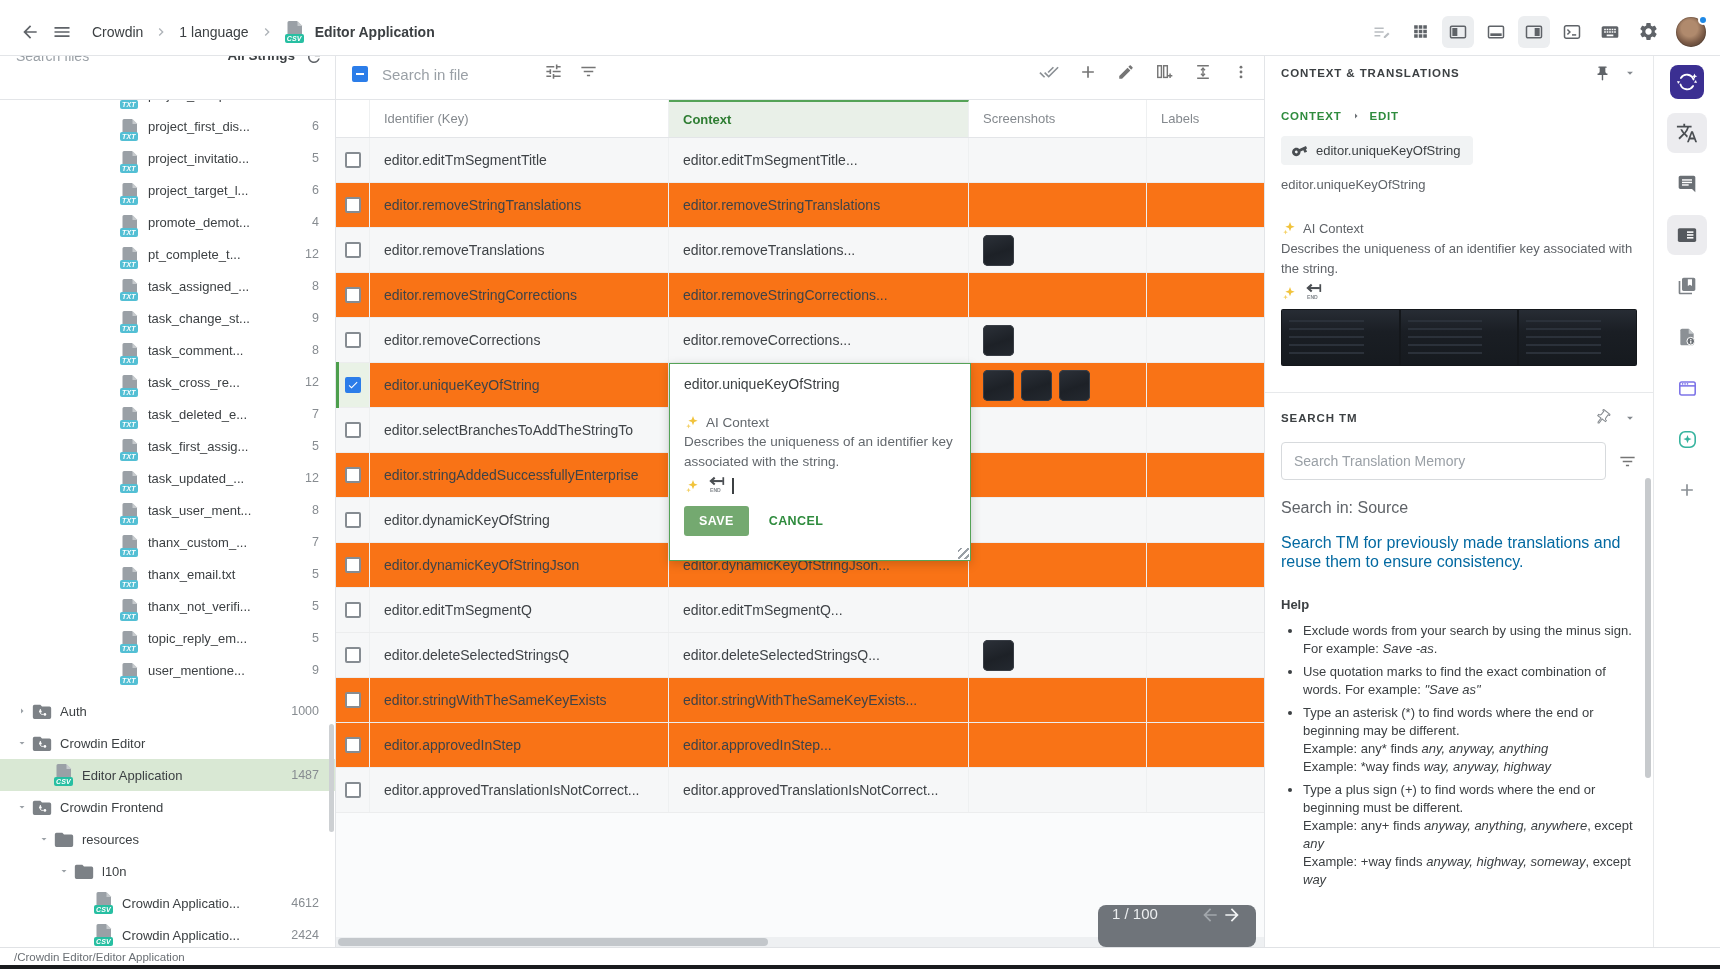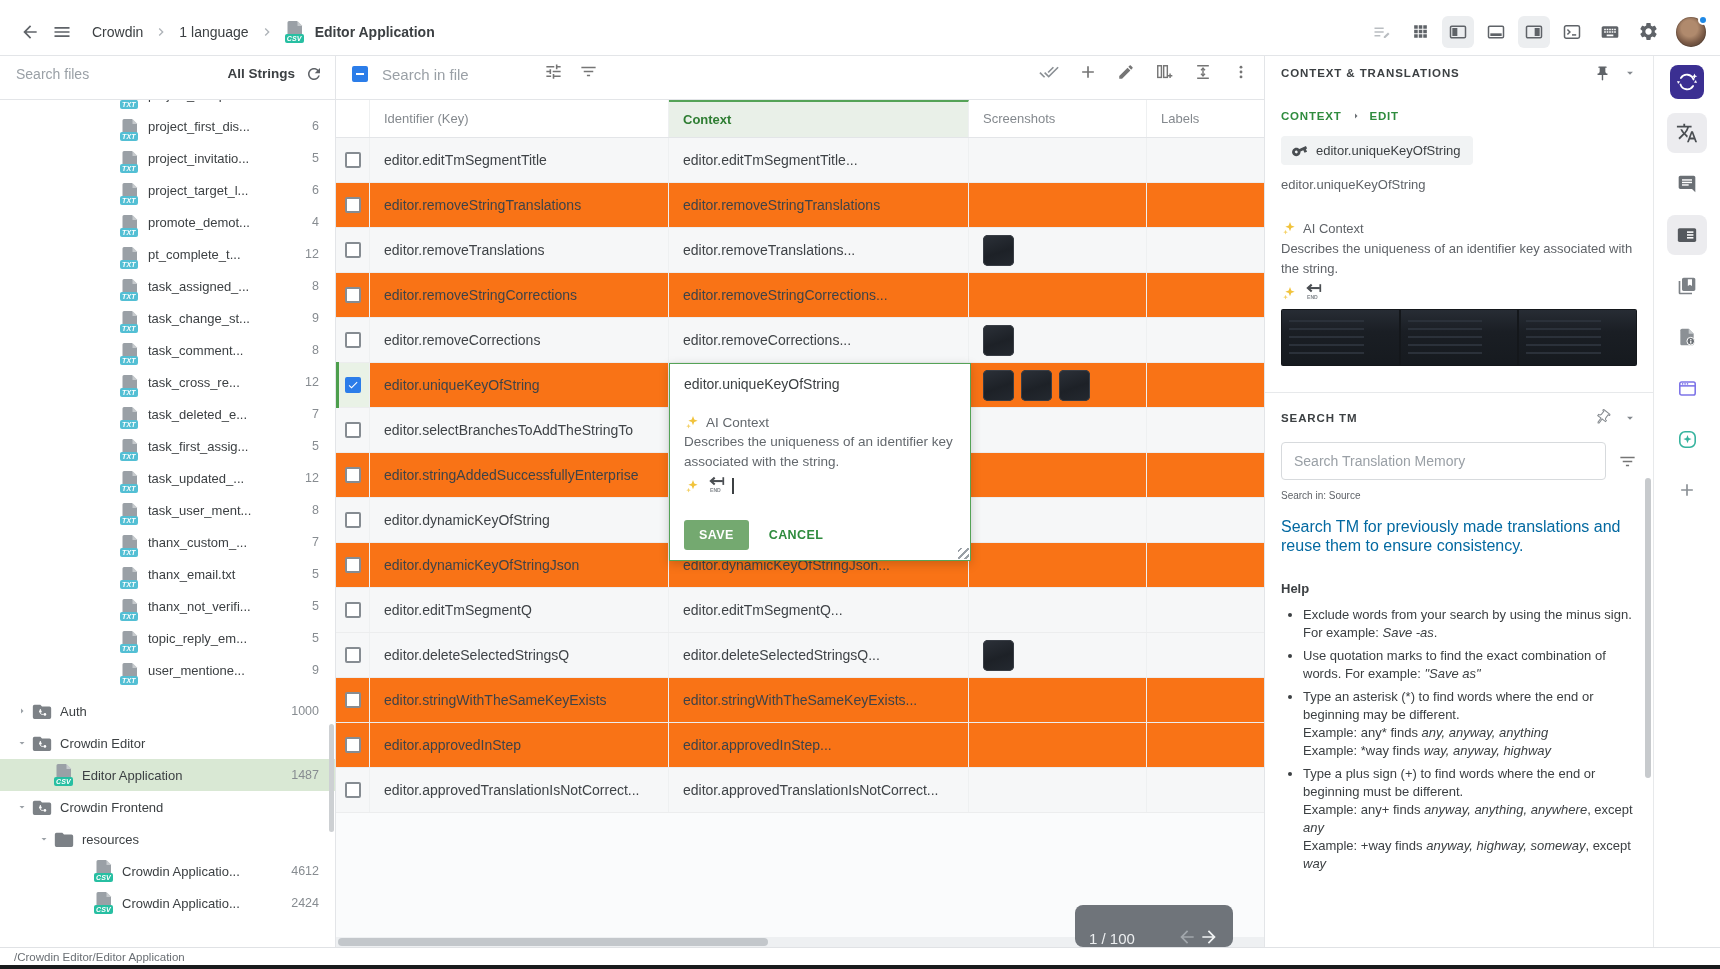--- a/index.html
+++ b/index.html
@@ -14,21 +14,21 @@
   .tb-btn{width:32px;height:32px;border-radius:6px;display:flex;align-items:center;justify-content:center;cursor:pointer}
   .crumb{display:flex;align-items:center;gap:10px;margin-left:14px;font-size:14px;color:#3c4043}
   .crumb .file-name{font-weight:bold}
   .tb-right{margin-left:auto;display:flex;align-items:center;gap:6px}
   .tb-right .tb-btn.active{background:#eceef0}
   .avatar{position:relative;width:30px;height:30px;border-radius:50%;margin-left:6px;background:radial-gradient(circle at 45% 38%,#b08a6d 0 32%,#7a5a46 60%,#41332a 100%);box-shadow:inset 0 0 0 1px rgba(0,0,0,.15);cursor:pointer}
   .avatar .dot{position:absolute;top:-2px;right:-2px;width:10px;height:10px;border-radius:50%;background:#1e88e5;border:2px solid #fff}
 
   
   .sidebar{position:absolute;top:48px;left:0;width:336px;height:899px;background:#fff;border-right:1px solid #e3e5e8;overflow:hidden}
-  .side-head{height:52px;border-bottom:1px solid #e3e5e8;display:flex;align-items:center;padding:0 12px 0 16px;gap:10px}
+  .side-head{height:52px;border-bottom:1px solid #e3e5e8;display:flex;align-items:flex-start;padding:0 12px 0 16px;gap:10px}
   .side-search{border:none;outline:none;font-size:14px;color:#3c4043;flex:1;min-width:0;background:transparent}
   .side-search::placeholder{color:#9aa0a6}
   .all-strings{font-size:13.5px;color:#3c4043;font-weight:bold;white-space:nowrap;cursor:pointer}
   .side-list{position:absolute;top:52px;left:0;right:0;bottom:0;overflow:hidden}
   .frow{display:flex;align-items:flex-start;height:32px;padding-left:120px;padding-right:16px;font-size:13px;color:#3c4043;cursor:pointer}
   .frow.clip{margin-top:-13px}
   .frow .nm{flex:1;overflow:hidden;white-space:nowrap;margin-left:8px}
   .cnt{color:#878c91;font-size:12.5px;margin-left:8px}
   .fileicon{position:relative;width:20px;height:22px;flex:none}
   .fileicon svg{position:absolute;top:0;left:2px}
@@ -70,26 +70,26 @@
   .trow.sel .tcell.cb{background:#e9f2e6}
   .shot{width:31px;height:31px;border-radius:5px;margin-right:7px;flex:none;cursor:pointer;background:linear-gradient(160deg,#2c3139 0%,#1d2127 55%,#242930 100%);box-shadow:inset 0 0 0 1px #383d45}
 
   
   .popup{position:absolute;left:333px;top:315px;width:302px;height:198px;background:#fff;border:1px solid #55a357;box-shadow:0 3px 10px rgba(0,0,0,.18);z-index:10;padding:12px 14px;font-size:14px}
   .popup .keyline{color:#3c4043;margin-bottom:22px}
   .popup .ai-line{display:flex;align-items:center;gap:6px;color:#63686d;font-size:13.5px}
   .popup .desc{color:#63686d;font-size:13.5px;line-height:20px;margin-top:2px}
   .popup .endline{display:flex;align-items:flex-end;gap:4px;margin-top:3px}
   .cursorbar{width:1.5px;height:16px;background:#3c4043}
-  .popup .btns{display:flex;align-items:center;margin-top:26px}
+  .popup .btns{display:flex;align-items:center;margin-top:12px}
   .save-btn{background:#74a970;color:#fff;font-size:12.5px;font-weight:bold;letter-spacing:.4px;border:none;border-radius:3px;padding:8px 15px;cursor:pointer}
   .cancel-btn{background:none;border:none;color:#2e8b3d;font-size:12.5px;font-weight:bold;letter-spacing:.4px;margin-left:20px;cursor:pointer}
   .rsz{position:absolute;right:1px;bottom:1px;width:11px;height:11px;cursor:nwse-resize;background:repeating-linear-gradient(135deg,transparent 0 2px,#9aa0a6 2px 3.5px,transparent 3.5px 5px)}
 
-  .pager{position:absolute;right:31px;top:857px;height:42px;width:158px;background:#6f747a;border-radius:8px;display:flex;align-items:flex-end;padding:0 14px;gap:2px;z-index:5}
+  .pager{position:absolute;right:8px;top:857px;height:42px;width:158px;background:#6f747a;border-radius:8px;display:flex;align-items:flex-start;padding:0 14px;gap:2px;z-index:5}
   .pager .pl{color:#eceef0;font-size:15px;flex:1}
   .hscroll{position:absolute;left:0;right:0;bottom:0;height:10px;background:#eef0f2}
   .hthumb{position:absolute;left:2px;top:1px;width:430px;height:8px;background:#c3c7cb;border-radius:4px;cursor:pointer}
 
   
   .cpanel{position:absolute;top:48px;left:1264px;width:389px;height:899px;background:#fff;border-left:1px solid #e3e5e8;overflow:hidden}
   .cp-head{height:50px;display:flex;align-items:center;padding:0 16px}
   .cp-title{font-size:11.5px;font-weight:bold;letter-spacing:.9px;color:#3c4043}
   .cp-headicons{margin-left:auto;display:flex;align-items:center;gap:12px}
   .cp-body{padding:4px 16px 0 16px;position:relative}
@@ -103,21 +103,21 @@
   .strip{height:57px;margin-top:8px;background:#14171b;display:flex;gap:2px;padding:1px;border-radius:2px;cursor:pointer}
   .strip .seg{flex:1;background:linear-gradient(180deg,#272c34 0,#1a1e24 40%,#161a1f 100%);position:relative;overflow:hidden}
   .strip .seg::after{content:"";position:absolute;left:6%;right:30%;top:10px;bottom:8px;background:repeating-linear-gradient(180deg,#2b313a 0 2px,transparent 2px 8px)}
   .section-div{border-top:1px solid #e7e9eb;margin:26px -16px 0 -16px}
   .tm-head{display:flex;align-items:center;margin-top:16px}
   .tm-title{font-size:11.5px;font-weight:bold;letter-spacing:.9px;color:#3c4043}
   .tm-headicons{margin-left:auto;display:flex;align-items:center;gap:12px}
   .tm-searchrow{display:flex;align-items:center;gap:12px;margin-top:16px}
   .tm-input{flex:1;height:38px;border:1px solid #d7dadd;border-radius:4px;padding:0 12px;font-size:14px;color:#3c4043;outline:none;min-width:0}
   .tm-input::placeholder{color:#9aa0a6}
-  .tm-searchin{font-size:10px;color:#5f6368;margin-top:10px}
+  .tm-searchin{font-size:16px;color:#5f6368;margin-top:19px}
   .tm-intro{font-size:16px;color:#0369a1;line-height:19px;margin-top:16px}
   .help-title{font-size:13px;font-weight:bold;color:#3c4043;margin-top:26px}
   .help-list{margin:10px 0 0 22px;font-size:13px;color:#3c4043;line-height:18px}
   .help-list li{margin-bottom:5px}
   .cp-scroll{position:absolute;right:2px;top:430px;width:6px;height:300px;background:#c7cacd;border-radius:3px}
 
   
   .rail{position:absolute;top:48px;left:1653px;right:0;height:899px;background:#fff;border-left:1px solid #e7e9eb;display:flex;flex-direction:column;align-items:center;padding-top:14px;gap:11px}
   .rail-btn{width:40px;height:40px;border-radius:8px;display:flex;align-items:center;justify-content:center;cursor:pointer}
   .rail-btn.active{background:#ececef}
@@ -528,20 +528,34 @@
             <svg width="12" height="12" viewBox="0 0 24 24" fill="#9aa0a6">
               <path d="M7 10l5 5 5-5z"></path>
             </svg>
           </span>
           <span class="icon">
             <svg width="20" height="17" viewBox="0 0 24 20">
               <path d="M10 2H3a2 2 0 0 0-2 2v13a2 2 0 0 0 2 2h18a2 2 0 0 0 2-2V6a2 2 0 0 0-2-2h-9l-2-2z" fill="#7c8186"></path>
             </svg>
           </span>
           <span class="nm">resources</span>
+          <span class="cnt"></span>
+        </div>
+        <div class="trow-tree lvl2">
+          <span class="tcaret">
+            <svg width="12" height="12" viewBox="0 0 24 24" fill="#9aa0a6">
+              <path d="M7 10l5 5 5-5z"></path>
+            </svg>
+          </span>
+          <span class="icon">
+            <svg width="20" height="17" viewBox="0 0 24 20">
+              <path d="M10 2H3a2 2 0 0 0-2 2v13a2 2 0 0 0 2 2h18a2 2 0 0 0 2-2V6a2 2 0 0 0-2-2h-9l-2-2z" fill="#7c8186"></path>
+            </svg>
+          </span>
+          <span class="nm">l10n</span>
           <span class="cnt"></span>
         </div>
         <div class="trow-tree lvl3">
           <span class="no-caret"></span>
           <span class="fileicon">
             <svg width="16" height="19" viewBox="0 0 16 19">
               <path d="M1.5 0h8l5 5v12.5a1.5 1.5 0 0 1-1.5 1.5H1.5A1.5 1.5 0 0 1 0 17.5v-16A1.5 1.5 0 0 1 1.5 0z" transform="translate(.5 0)" fill="#9aa0a6"></path>
               <path d="M10 0l5 5h-5z" transform="translate(.5 0)" fill="#c6cacd"></path>
             </svg>
             <i class="fbadge csv">CSV</i>

